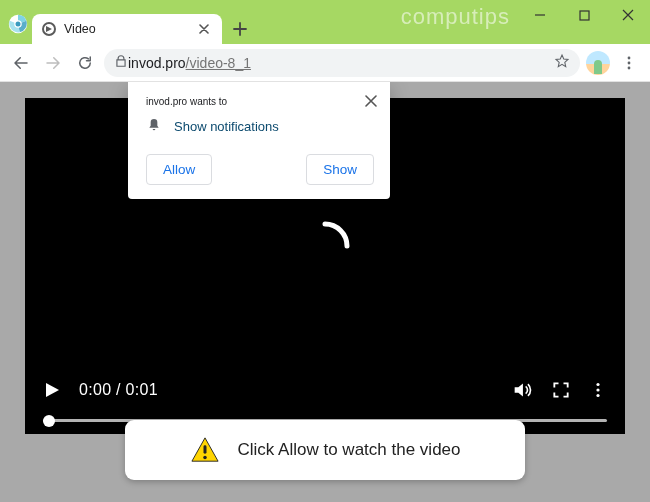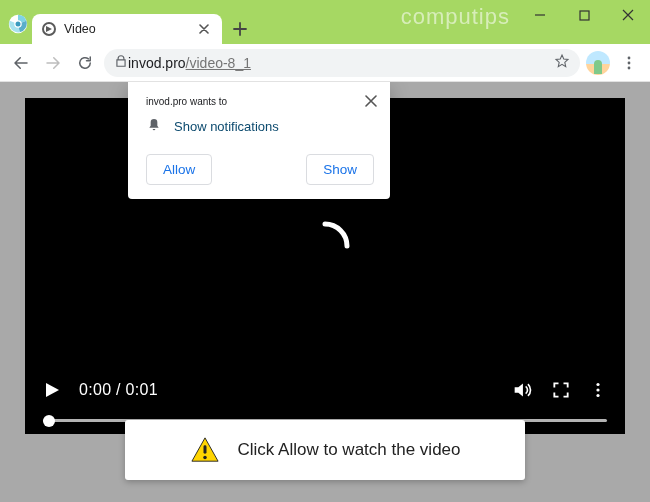--- a/index.html
+++ b/index.html
@@ -38,21 +38,21 @@
   .progress { position:relative; height:20px; padding: 0 18px; }
   .track { position:absolute; left:18px; right:18px; top:9px; height:3px; background:rgba(255,255,255,0.7); border-radius:2px;}
   .thumb { position:absolute; left:18px; top:4.5px; width:12px; height:12px; background:#fff; border-radius:50%; }
   .permission { position:absolute; left:128px; top:0; width:262px; background:#fff; border-radius:0 0 4px 4px; box-shadow: 0 6px 20px rgba(0,0,0,0.25); padding: 14px 16px 14px 18px; }
   .permission .close-x { position:absolute; right:8px; top:8px; width:22px; height:22px; display:flex; align-items:center; justify-content:center; color:#555; cursor:pointer; font-size:17px;}
   .permission .title { font-size:10px; color:#202124; margin-bottom:10px;}
   .permission .row { display:flex; align-items:center; gap:12px; font-size:13px; color:#0c4a6e; margin-bottom:18px;}
   .bell { color:#5f6368; }
   .permission .actions { display:flex; justify-content:space-between; gap:10px;}
   .pbtn { border:1px solid #dadce0; background:#fff; color:#1a73e8; font-size:13.5px; padding:7px 16px; border-radius:4px; cursor:pointer;}
-  .banner { position:absolute; left:50%; transform:translateX(-50%); bottom:22px; width:400px; height:60px; background:#fff; border-radius:3px; box-shadow: 0 2px 6px rgba(0,0,0,0.25); display:flex; align-items:center; justify-content:center; gap:18px;}
+  .banner { position:absolute; left:50%; transform:translateX(-50%); bottom:22px; width:400px; height:60px; background:#fff; border-radius:9px; box-shadow: 0 2px 6px rgba(0,0,0,0.25); display:flex; align-items:center; justify-content:center; gap:18px;}
   .warning-triangle { width:30px; height:28px; }
   .banner-text { font-size:17px; color:#222; }
 </style>
 </head>
 <body>
 
 <div class="window">
 
   <div class="titlebar">
     <div class="tab-row">

